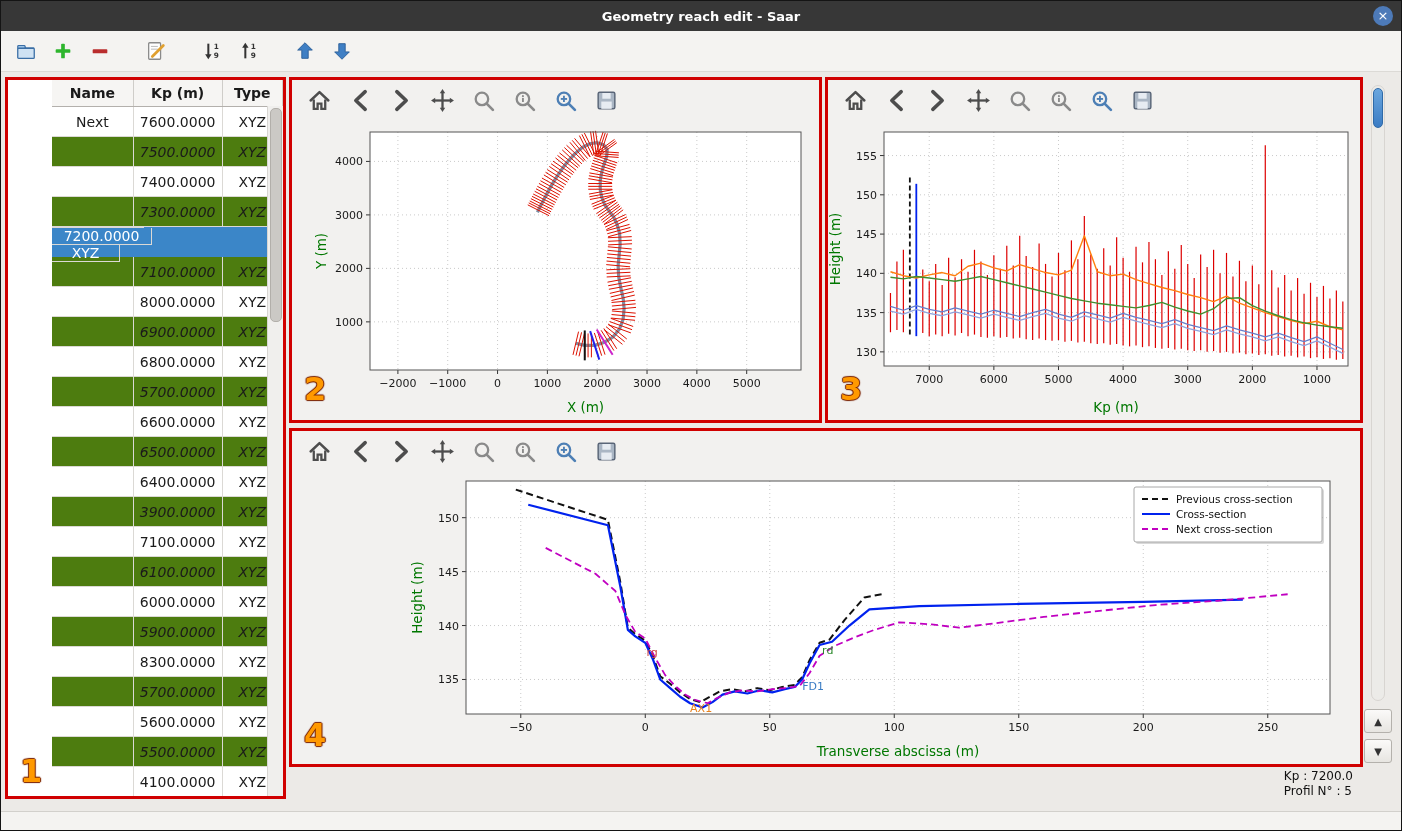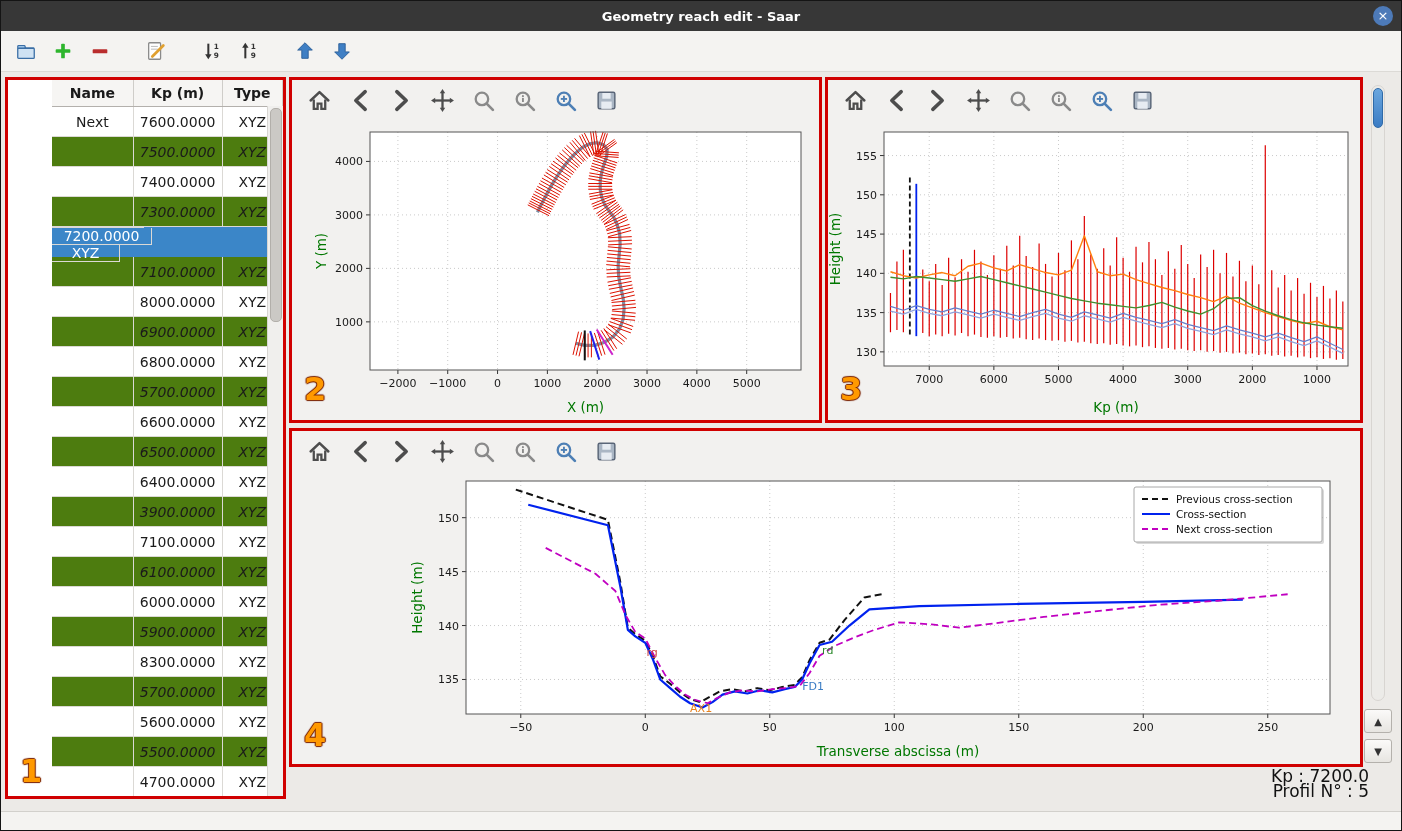--- a/index.html
+++ b/index.html
@@ -48,21 +48,21 @@
   .plot-area{position:absolute;left:0;right:0;top:40px;bottom:0;background:#f2f1ef;}
   .plot-area svg{width:100%;height:100%;display:block;}
 
   
   .v-scroll-track{position:absolute;left:1370px;top:84px;width:14px;height:616px;background:#ecebe8;border:1px solid #d8d5d1;border-radius:7px;box-sizing:border-box;}
   .v-scroll-thumb{position:absolute;left:1px;top:2px;width:10px;height:40px;background:linear-gradient(180deg,#6aa6de,#3b7cc4);border:1px solid #2f6aa8;border-radius:5px;box-sizing:border-box;}
   .arrow-btn{position:absolute;left:1363px;width:28px;height:24px;background:linear-gradient(180deg,#fbfaf9,#e7e5e1);border:1px solid #b4b1ac;border-radius:3px;font-size:10px;color:#333;display:flex;align-items:center;justify-content:center;box-sizing:border-box;}
   #btn-up{top:708px;}
   #btn-down{top:738px;}
 
-  .footer-info{position:absolute;right:32px;top:768px;text-align:right;font-size:17px;color:#111;line-height:15px;}
+  .footer-info{position:absolute;right:48px;top:768px;font-size:12px;color:#111;line-height:15px;}
 
   .statusbar{position:absolute;left:0;right:0;bottom:0;height:18px;background:#f4f3f1;border-top:1px solid #d2d0cc;}
 </style>
 </head>
 <body>
 
 <div id="window">
 
   <div class="titlebar">
     <span class="title">Geometry reach edit - Saar</span>
@@ -240,21 +240,21 @@
             <span class="cell c-kp">5600.0000</span>
             <span class="cell c-type">XYZ</span>
           </div>
           <div class="trow alt">
             <span class="cell c-name"></span>
             <span class="cell c-kp">5500.0000</span>
             <span class="cell c-type">XYZ</span>
           </div>
           <div class="trow">
             <span class="cell c-name"></span>
-            <span class="cell c-kp">4700.0000</span>
+            <span class="cell c-kp">4100.0000</span>
             <span class="cell c-type">XYZ</span>
           </div>
         </div>
       <div class="tbl-scroll">
         <div class="tbl-thumb"></div>
       </div>
     </div>
     <span class="panel-num">1</span>
   </div>
 

